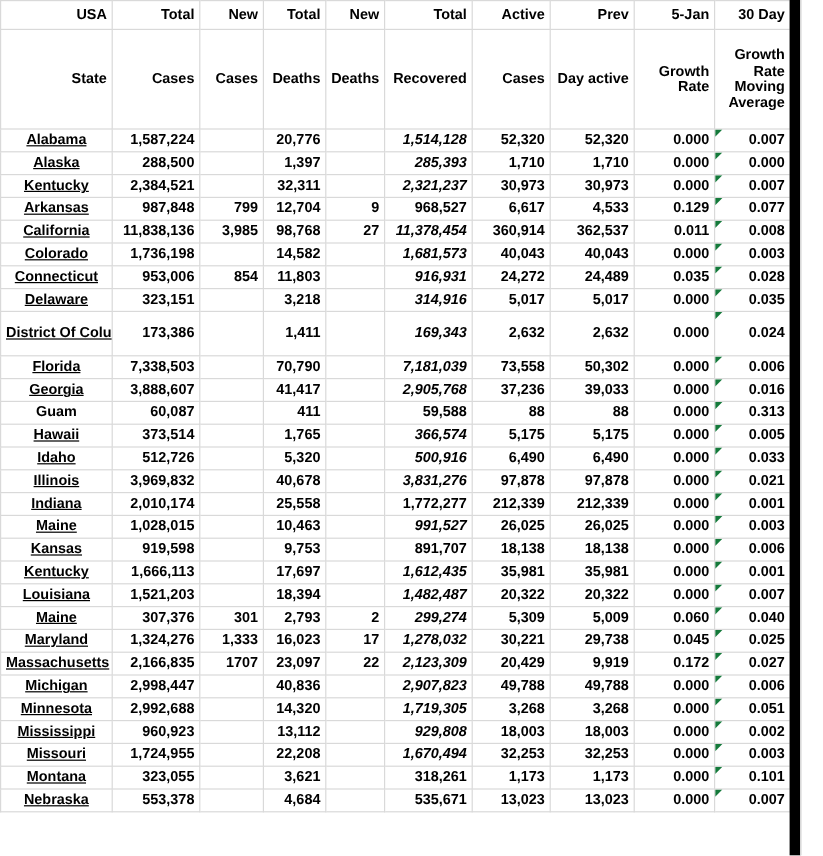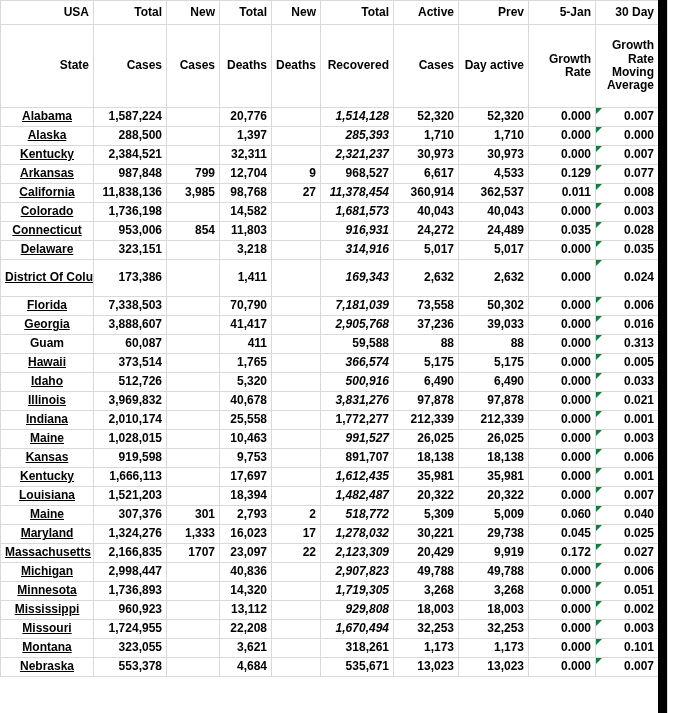--- a/index.html
+++ b/index.html
@@ -389,21 +389,21 @@
           <td class="num"><span>20,322</span></td>
           <td class="num"><span>0.000</span></td>
           <td class="num c30"><span class="tri"></span><span>0.007</span></td>
         </tr>
         <tr>
           <td class="state"><span class="link">Maine</span></td>
           <td class="num"><span>307,376</span></td>
           <td class="num"><span>301</span></td>
           <td class="num"><span>2,793</span></td>
           <td class="num"><span>2</span></td>
-          <td class="num rec"><span>518,772</span></td>
+          <td class="num rec"><span>299,274</span></td>
           <td class="num"><span>5,309</span></td>
           <td class="num"><span>5,009</span></td>
           <td class="num"><span>0.060</span></td>
           <td class="num c30"><span class="tri"></span><span>0.040</span></td>
         </tr>
         <tr>
           <td class="state"><span class="link">Maryland</span></td>
           <td class="num"><span>1,324,276</span></td>
           <td class="num"><span>1,333</span></td>
           <td class="num"><span>16,023</span></td>
@@ -433,21 +433,21 @@
           <td class="num"><span>40,836</span></td>
           <td class="num"><span></span></td>
           <td class="num rec"><span>2,907,823</span></td>
           <td class="num"><span>49,788</span></td>
           <td class="num"><span>49,788</span></td>
           <td class="num"><span>0.000</span></td>
           <td class="num c30"><span class="tri"></span><span>0.006</span></td>
         </tr>
         <tr>
           <td class="state"><span class="link">Minnesota</span></td>
-          <td class="num"><span>1,736,893</span></td>
+          <td class="num"><span>2,992,688</span></td>
           <td class="num"><span></span></td>
           <td class="num"><span>14,320</span></td>
           <td class="num"><span></span></td>
           <td class="num rec"><span>1,719,305</span></td>
           <td class="num"><span>3,268</span></td>
           <td class="num"><span>3,268</span></td>
           <td class="num"><span>0.000</span></td>
           <td class="num c30"><span class="tri"></span><span>0.051</span></td>
         </tr>
         <tr>

